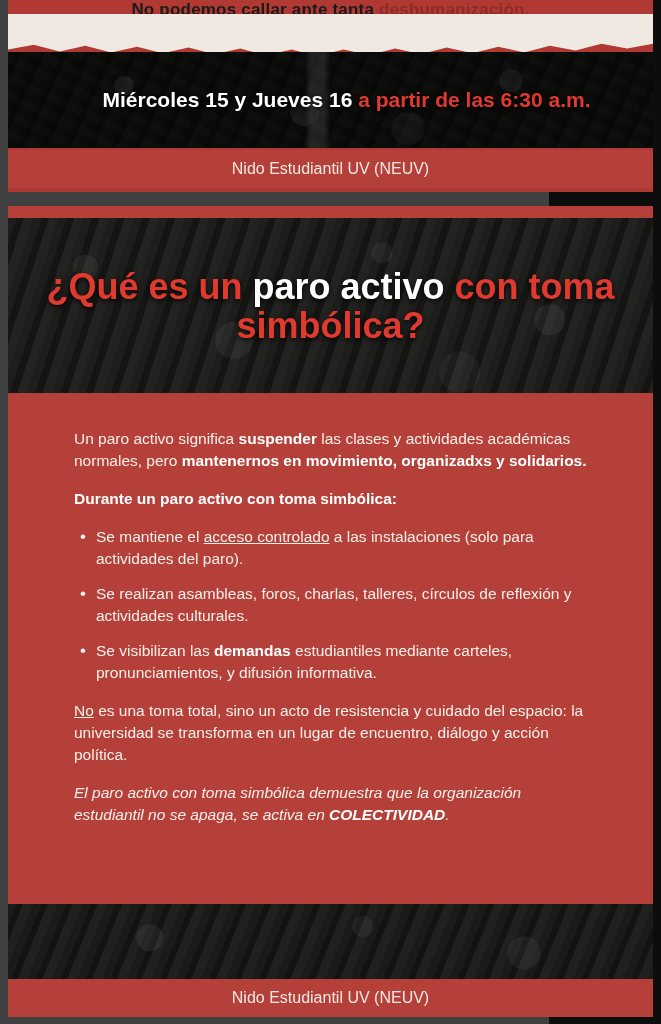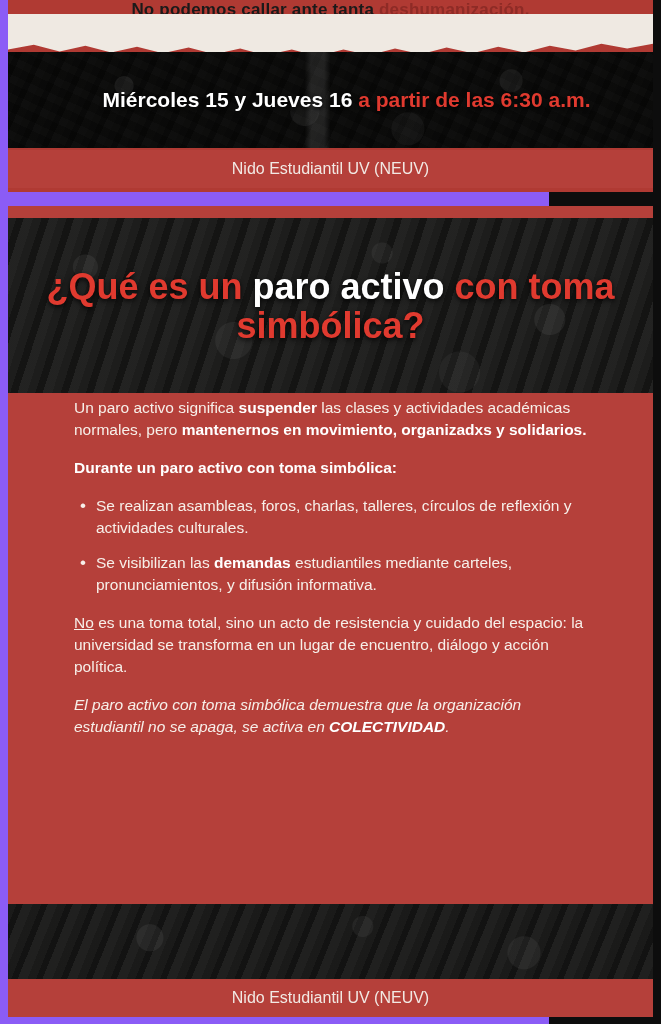--- a/index.html
+++ b/index.html
@@ -7,21 +7,21 @@
     width: 661px;
     height: 1024px;
     background: #0d0d0d;
     font-family: "Liberation Sans", sans-serif;
     overflow: hidden;
   }
   .page {
     position: relative;
     width: 549px;
     height: 1024px;
-    background: #8b5cf6;
+    background: #404040;
   }
 
   
   .poster-top {
     position: absolute;
     left: 8px;
     top: 0;
     width: 645px;
     height: 192px;
     overflow: hidden;
@@ -161,21 +161,21 @@
   }
   .hero-title .white { color: #ffffff; }
 
   .body-wrap {
     position: absolute;
     left: 0;
     top: 187px;
     width: 100%;
     bottom: 113px;
     background: #b5403a;
-    padding: 4px 62px 10px 66px;
+    padding: 35px 62px 10px 66px;
     color: #f7efe9;
     font-size: 15.5px;
     line-height: 1.42;
   }
   .body-wrap p { margin-bottom: 16px; }
   .body-wrap b, .body-wrap strong { font-weight: bold; color: #ffffff; }
   .body-wrap u { text-decoration: underline; }
   ul.bullets {
     list-style: none;
     margin: 0 0 16px 0;
@@ -263,20 +263,23 @@
         <span>Un paro activo significa </span><b>suspender</b><span> las clases y actividades académicas normales, pero </span><b>mantenernos en movimiento, organizadxs y solidarios.</b>
       </p>
 
 
       <p>
         <b>Durante un paro activo con toma simbólica:</b>
       </p>
 
       <ul class="bullets">
         <li>
+          <span>Se mantiene el </span><u>acceso controlado</u><span> a las instalaciones (solo para actividades del paro).</span>
+        </li>
+        <li>
           <span>Se realizan asambleas, foros, charlas, talleres, círculos de reflexión y actividades culturales.</span>
         </li>
         <li>
           <span>Se visibilizan las </span><b>demandas</b><span> estudiantiles mediante carteles, pronunciamientos, y difusión informativa.</span>
         </li>
       </ul>
 
       <p>
         <u>No</u><span> es una toma total, sino un acto de resistencia y cuidado del espacio: la universidad se transforma en un lugar de encuentro, diálogo y acción política.</span>
       </p>

